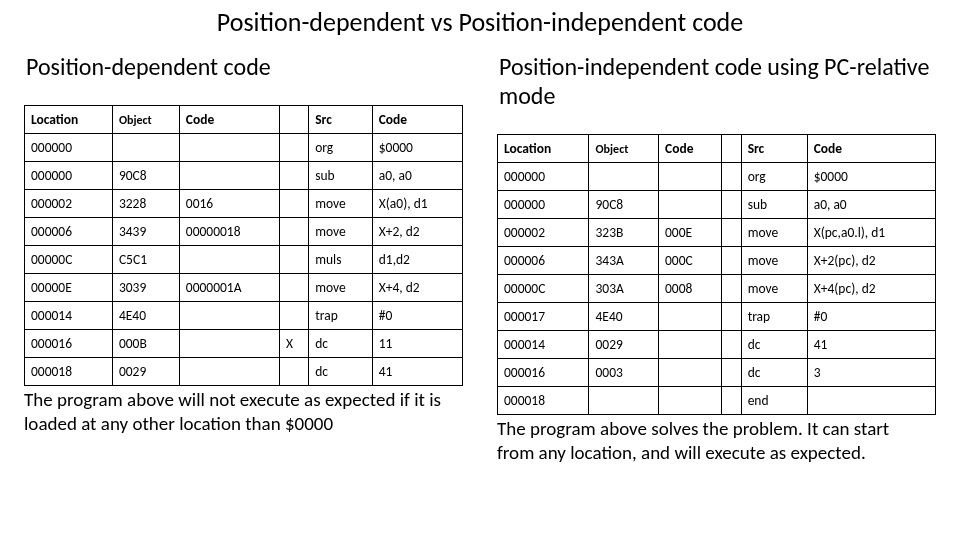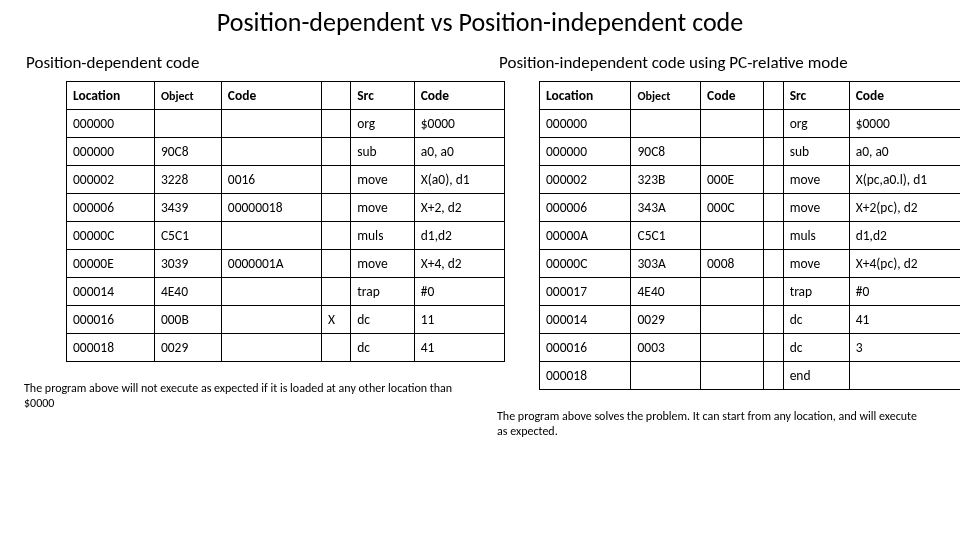--- a/index.html
+++ b/index.html
@@ -24,43 +24,42 @@
     margin: 6px 0 14px 0;
   }
   .cols {
     display: flex;
     gap: 34px;
   }
   .col {
     flex: 1;
   }
   .subhead {
-    font-size: 17px;
-    margin: 0 0 8px 2px;
+    font-size: 24px;
+    margin: 0 0 24px 2px;
   }
   table {
     border-collapse: collapse;
     width: 100%;
     font-size: 13.5px;
-    margin-left: 42px;
   }
   th, td {
     border: 1px solid #000;
     padding: 5px 6px;
     text-align: left;
     vertical-align: middle;
     height: 16px;
   }
   th {
     font-weight: 700;
   }
   th.object { font-size: 12px; }
   .caption {
-    font-size: 12px;
-    margin-top: 19px;
+    font-size: 19px;
+    margin-top: 2px;
     line-height: 1.25;
     max-width: 430px;
   }
 </style>
 </head>
 <body>
 <div class="slide">
 
 <h1 class="title">Position-dependent vs Position-independent code</h1>
 
@@ -197,28 +196,20 @@
             </tr>
             <tr>
               <td>000006</td>
               <td>343A</td>
               <td>000C</td>
               <td></td>
               <td>move</td>
               <td>X+2(pc), d2</td>
             </tr>
             <tr>
-              <td>00000A</td>
-              <td>C5C1</td>
-              <td></td>
-              <td></td>
-              <td>muls</td>
-              <td>d1,d2</td>
-            </tr>
-            <tr>
               <td>00000C</td>
               <td>303A</td>
               <td>0008</td>
               <td></td>
               <td>move</td>
               <td>X+4(pc), d2</td>
             </tr>
             <tr>
               <td>000017</td>
               <td>4E40</td>

